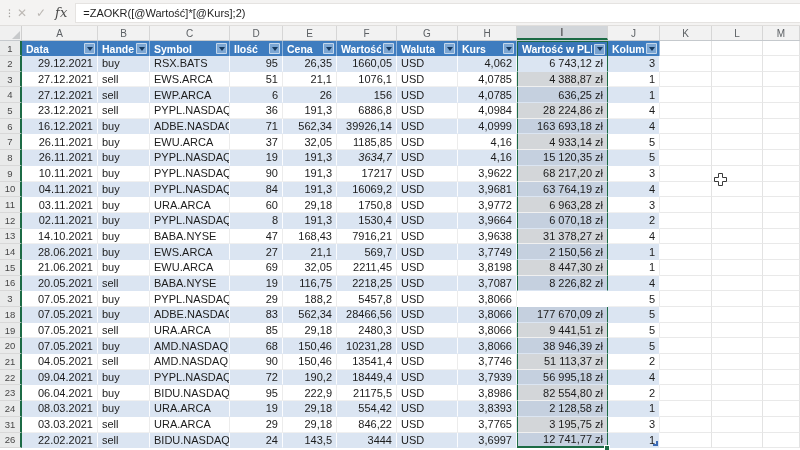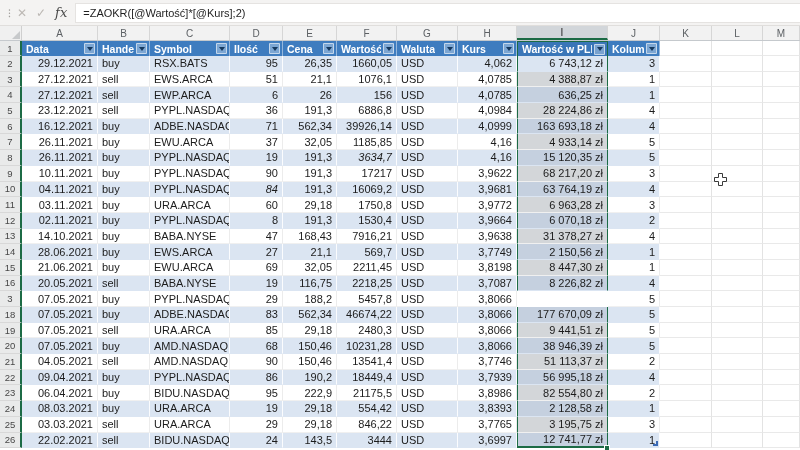--- a/index.html
+++ b/index.html
@@ -273,21 +273,21 @@
         <div class="c ar" style="width: 52px;">3</div>
         <div class="c empty" style="width: 52px;"></div>
         <div class="c empty" style="width: 51px;"></div>
         <div class="c empty" style="width: 37px;"></div>
       </div>
       <div class="row band">
         <div class="rh">10</div>
         <div class="c ar" style="width: 76px;">04.11.2021</div>
         <div class="c al" style="width: 52px;">buy</div>
         <div class="c al" style="width: 80px;">PYPL.NASDAQ</div>
-        <div class="c ar" style="width: 53px; font-style: italic;">84</div>
+        <div class="c ar" style="width: 53px;">84</div>
         <div class="c ar" style="width: 54px;">191,3</div>
         <div class="c ar" style="width: 60px;">16069,2</div>
         <div class="c al" style="width: 61px;">USD</div>
         <div class="c ar" style="width: 59px;">3,9681</div>
         <div class="c ar sel" style="width: 91px;">63 764,19 zł</div>
         <div class="c ar" style="width: 52px;">4</div>
         <div class="c empty" style="width: 52px;"></div>
         <div class="c empty" style="width: 51px;"></div>
         <div class="c empty" style="width: 37px;"></div>
       </div>
@@ -403,21 +403,21 @@
         <div class="c empty" style="width: 51px;"></div>
         <div class="c empty" style="width: 37px;"></div>
       </div>
       <div class="row band">
         <div class="rh">18</div>
         <div class="c ar" style="width: 76px;">07.05.2021</div>
         <div class="c al" style="width: 52px;">buy</div>
         <div class="c al" style="width: 80px;">ADBE.NASDAQ</div>
         <div class="c ar" style="width: 53px;">83</div>
         <div class="c ar" style="width: 54px;">562,34</div>
-        <div class="c ar" style="width: 60px;">46674,22</div>
+        <div class="c ar" style="width: 60px;">28466,56</div>
         <div class="c al" style="width: 61px;">USD</div>
         <div class="c ar" style="width: 59px;">3,8066</div>
         <div class="c ar sel" style="width: 91px;">177 670,09 zł</div>
         <div class="c ar" style="width: 52px;">5</div>
         <div class="c empty" style="width: 52px;"></div>
         <div class="c empty" style="width: 51px;"></div>
         <div class="c empty" style="width: 37px;"></div>
       </div>
       <div class="row white">
         <div class="rh">19</div>
@@ -465,21 +465,21 @@
         <div class="c ar" style="width: 52px;">2</div>
         <div class="c empty" style="width: 52px;"></div>
         <div class="c empty" style="width: 51px;"></div>
         <div class="c empty" style="width: 37px;"></div>
       </div>
       <div class="row band">
         <div class="rh">22</div>
         <div class="c ar" style="width: 76px;">09.04.2021</div>
         <div class="c al" style="width: 52px;">buy</div>
         <div class="c al" style="width: 80px;">PYPL.NASDAQ</div>
-        <div class="c ar" style="width: 53px;">86</div>
+        <div class="c ar" style="width: 53px;">72</div>
         <div class="c ar" style="width: 54px;">190,2</div>
         <div class="c ar" style="width: 60px;">18449,4</div>
         <div class="c al" style="width: 61px;">USD</div>
         <div class="c ar" style="width: 59px;">3,7939</div>
         <div class="c ar sel" style="width: 91px;">56 995,18 zł</div>
         <div class="c ar" style="width: 52px;">4</div>
         <div class="c empty" style="width: 52px;"></div>
         <div class="c empty" style="width: 51px;"></div>
         <div class="c empty" style="width: 37px;"></div>
       </div>
@@ -509,21 +509,21 @@
         <div class="c ar" style="width: 60px;">554,42</div>
         <div class="c al" style="width: 61px;">USD</div>
         <div class="c ar" style="width: 59px;">3,8393</div>
         <div class="c ar sel" style="width: 91px;">2 128,58 zł</div>
         <div class="c ar" style="width: 52px;">1</div>
         <div class="c empty" style="width: 52px;"></div>
         <div class="c empty" style="width: 51px;"></div>
         <div class="c empty" style="width: 37px;"></div>
       </div>
       <div class="row white">
-        <div class="rh">25</div>
+        <div class="rh">31</div>
         <div class="c ar" style="width: 76px;">03.03.2021</div>
         <div class="c al" style="width: 52px;">sell</div>
         <div class="c al" style="width: 80px;">URA.ARCA</div>
         <div class="c ar" style="width: 53px;">29</div>
         <div class="c ar" style="width: 54px;">29,18</div>
         <div class="c ar" style="width: 60px;">846,22</div>
         <div class="c al" style="width: 61px;">USD</div>
         <div class="c ar" style="width: 59px;">3,7765</div>
         <div class="c ar sel" style="width: 91px;">3 195,75 zł</div>
         <div class="c ar" style="width: 52px;">3</div>

